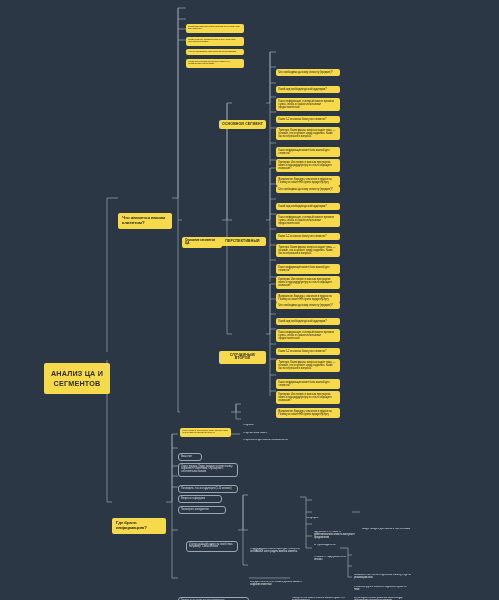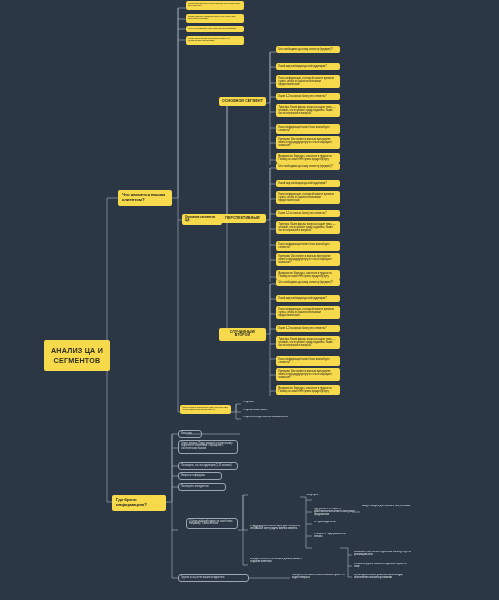--- a/index.html
+++ b/index.html
@@ -20,20 +20,21 @@
   .node {
     position: absolute;
     background: #f7d94c;
     color: #2b2b20;
     border-radius: 2px;
     padding: 2px 3px;
     line-height: 1.12;
     letter-spacing: -0.1px;
     word-wrap: break-word;
     overflow: hidden;
+    margin-top: 23px;
   }
   .node.outline {
     background: transparent;
     color: #cfd6dd;
     border: 1px solid #9aa6b2;
     border-radius: 3px;
   }
   .node.bare {
     background: transparent;
     color: #dbe2e8;

